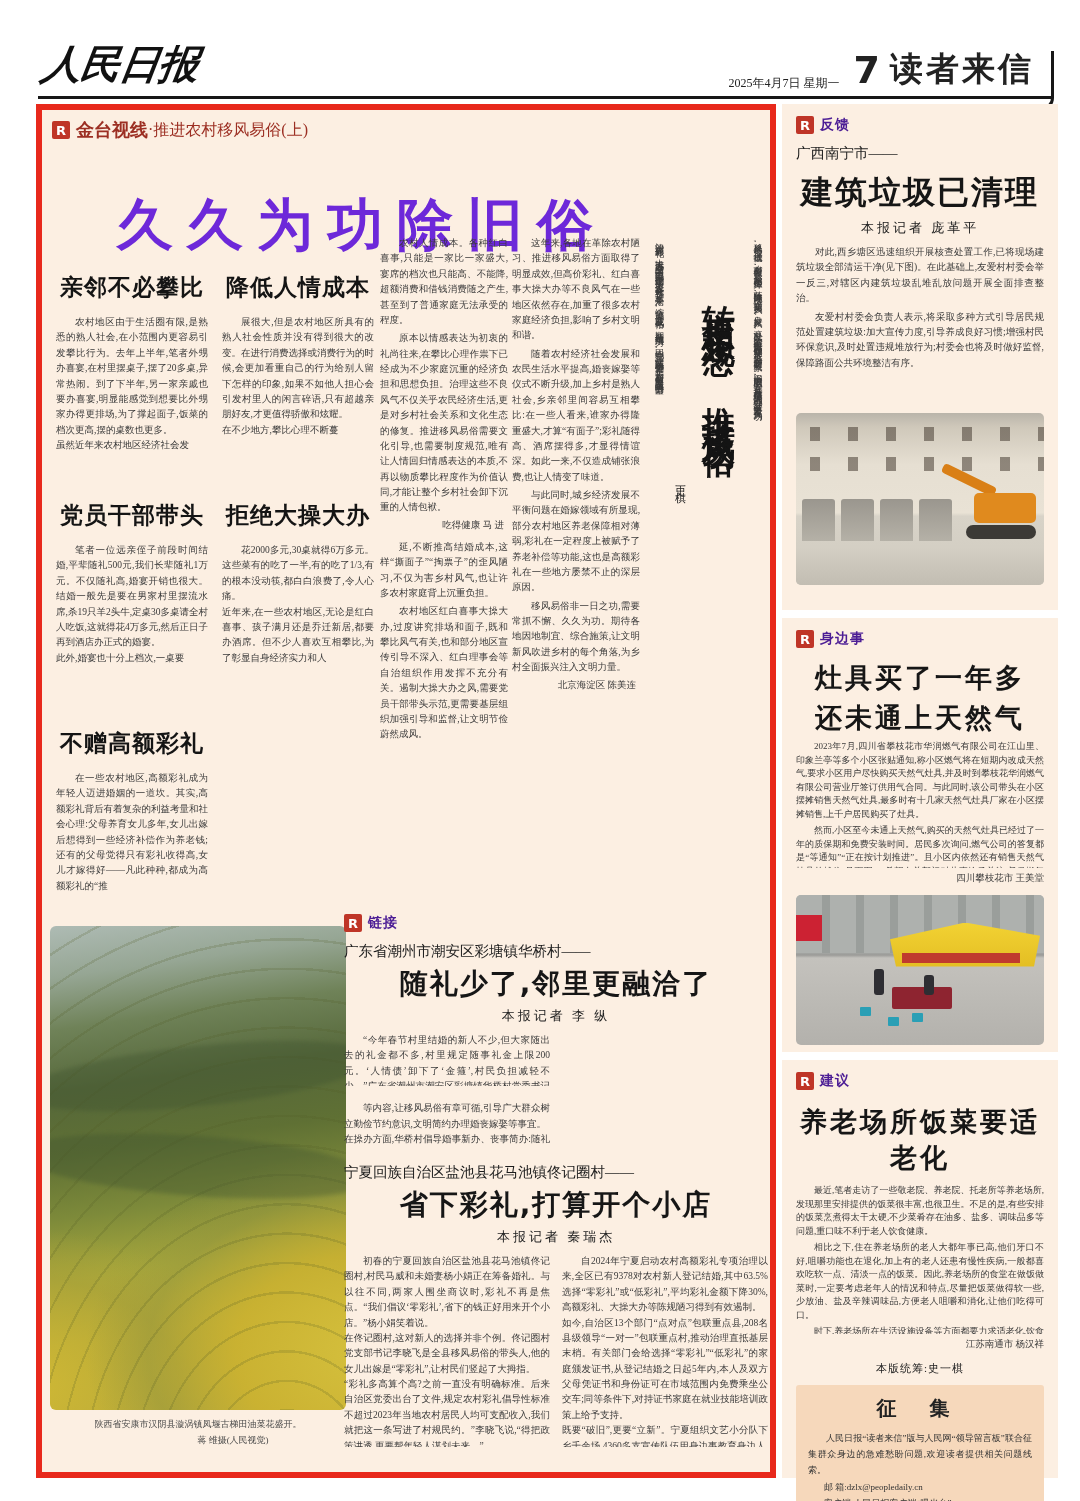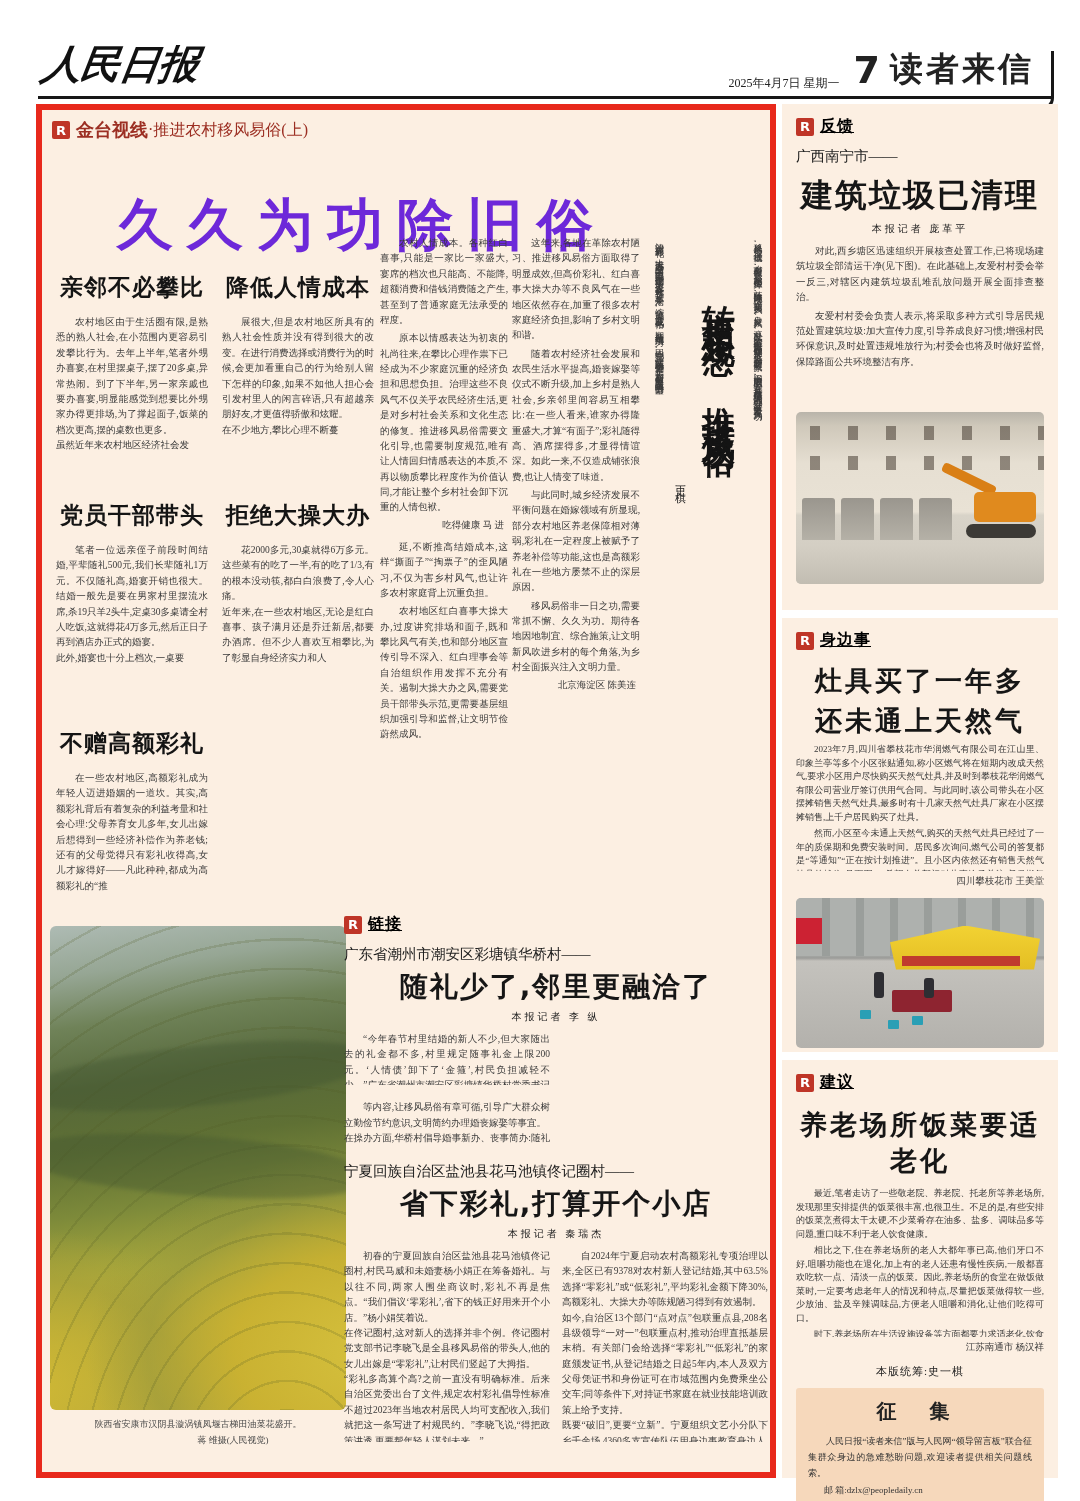--- a/index.html
+++ b/index.html
@@ -43,24 +43,24 @@
 
   .vblock{position:absolute;left:602px;top:126px;width:124px;height:680px;writing-mode:vertical-rl;overflow:hidden;}
   .vp{height:100%;font-size:9px;line-height:1.95;text-align:justify;color:#3a3a3a;margin:0 2px;letter-spacing:1px;}
   .vhead{height:100%;margin:0 8px;padding-top:42px;font-size:33px;font-weight:900;letter-spacing:8px;color:#141414;}
   .vhead .vgap{padding-top:54px;}
   .vbyline{height:100%;font-size:11px;padding-top:240px;margin:0 5px;letter-spacing:4px;color:#222;}
 
   
   .links{position:absolute;left:302px;top:804px;width:424px;height:556px;overflow:hidden;}
   .sect-label{display:flex;align-items:center;}
-  .sect-label .txt{font-size:16px;font-weight:900;color:#000000;margin-left:6px;letter-spacing:1px;text-decoration:underline;}
+  .sect-label .txt{font-size:14px;font-weight:900;color:#4c1d95;margin-left:6px;letter-spacing:1px;}
   .dateline{font-size:14.5px;color:#1d1d1d;margin:10px 0 2px;}
   .art-head{font-size:28px;font-weight:900;text-align:center;letter-spacing:2px;color:#161616;margin:4px 0 2px;}
-  .byline{font-size:10px;text-align:center;letter-spacing:3px;color:#222;margin:4px 0 8px;}
+  .byline{font-size:13px;text-align:center;letter-spacing:3px;color:#222;margin:4px 0 8px;}
   .twocol{display:flex;gap:12px;}
   .twocol .c{width:206px;overflow:hidden;}
   .a1cols{height:120px;flex-direction:column;}
   .a2cols{height:196px;}
 
   
   .photo-terraces{position:absolute;left:8px;top:816px;width:296px;height:484px;border-radius:6px;overflow:hidden;
     background:
       radial-gradient(140% 60% at 110% 88%, rgba(214,193,62,.9) 0%, rgba(201,176,48,.85) 34%, rgba(150,150,60,.5) 55%, transparent 70%),
       radial-gradient(120% 50% at -10% 95%, rgba(208,184,52,.9) 0%, rgba(170,160,55,.6) 45%, transparent 65%),

